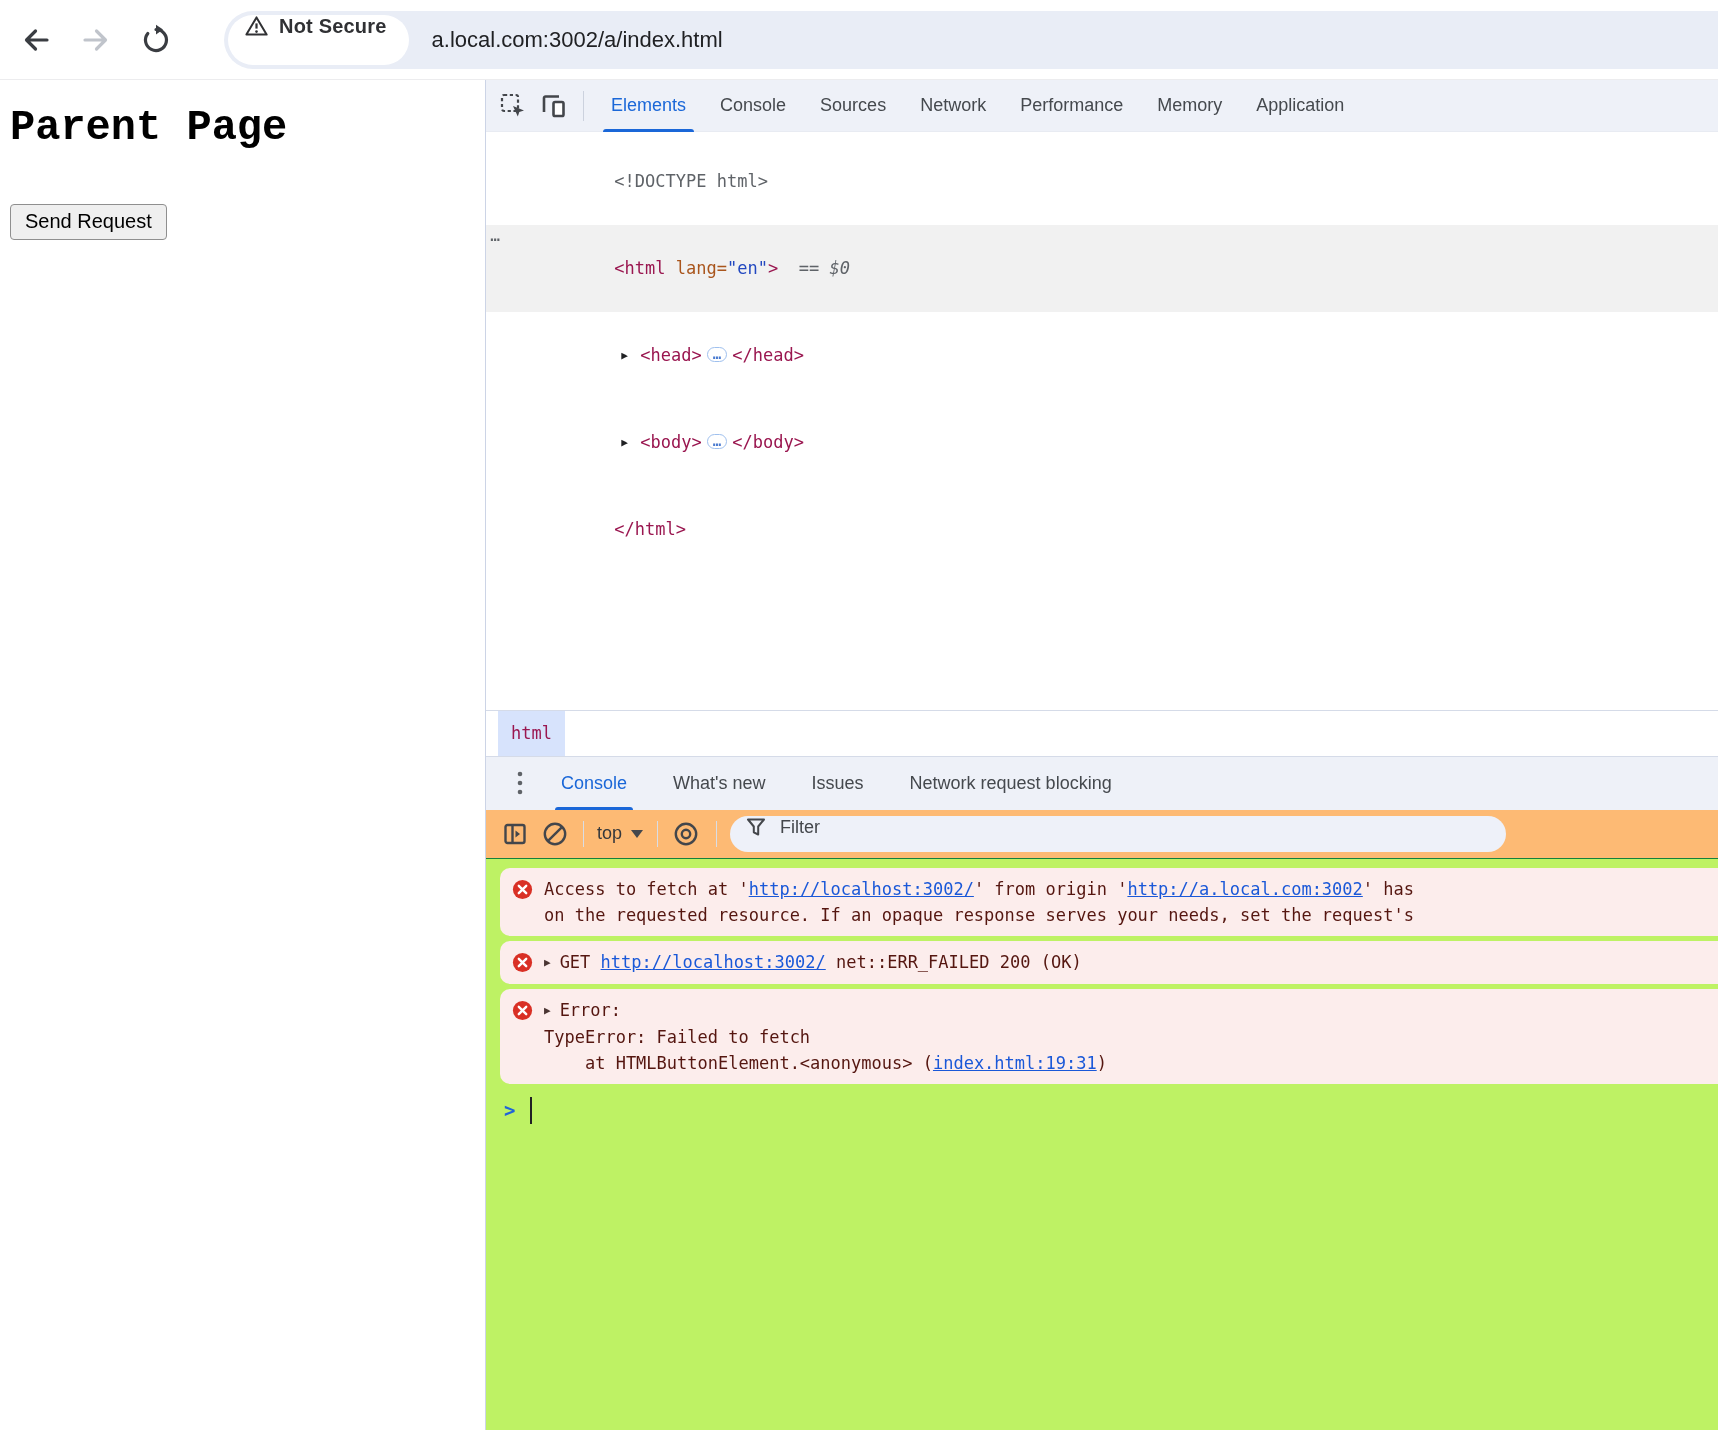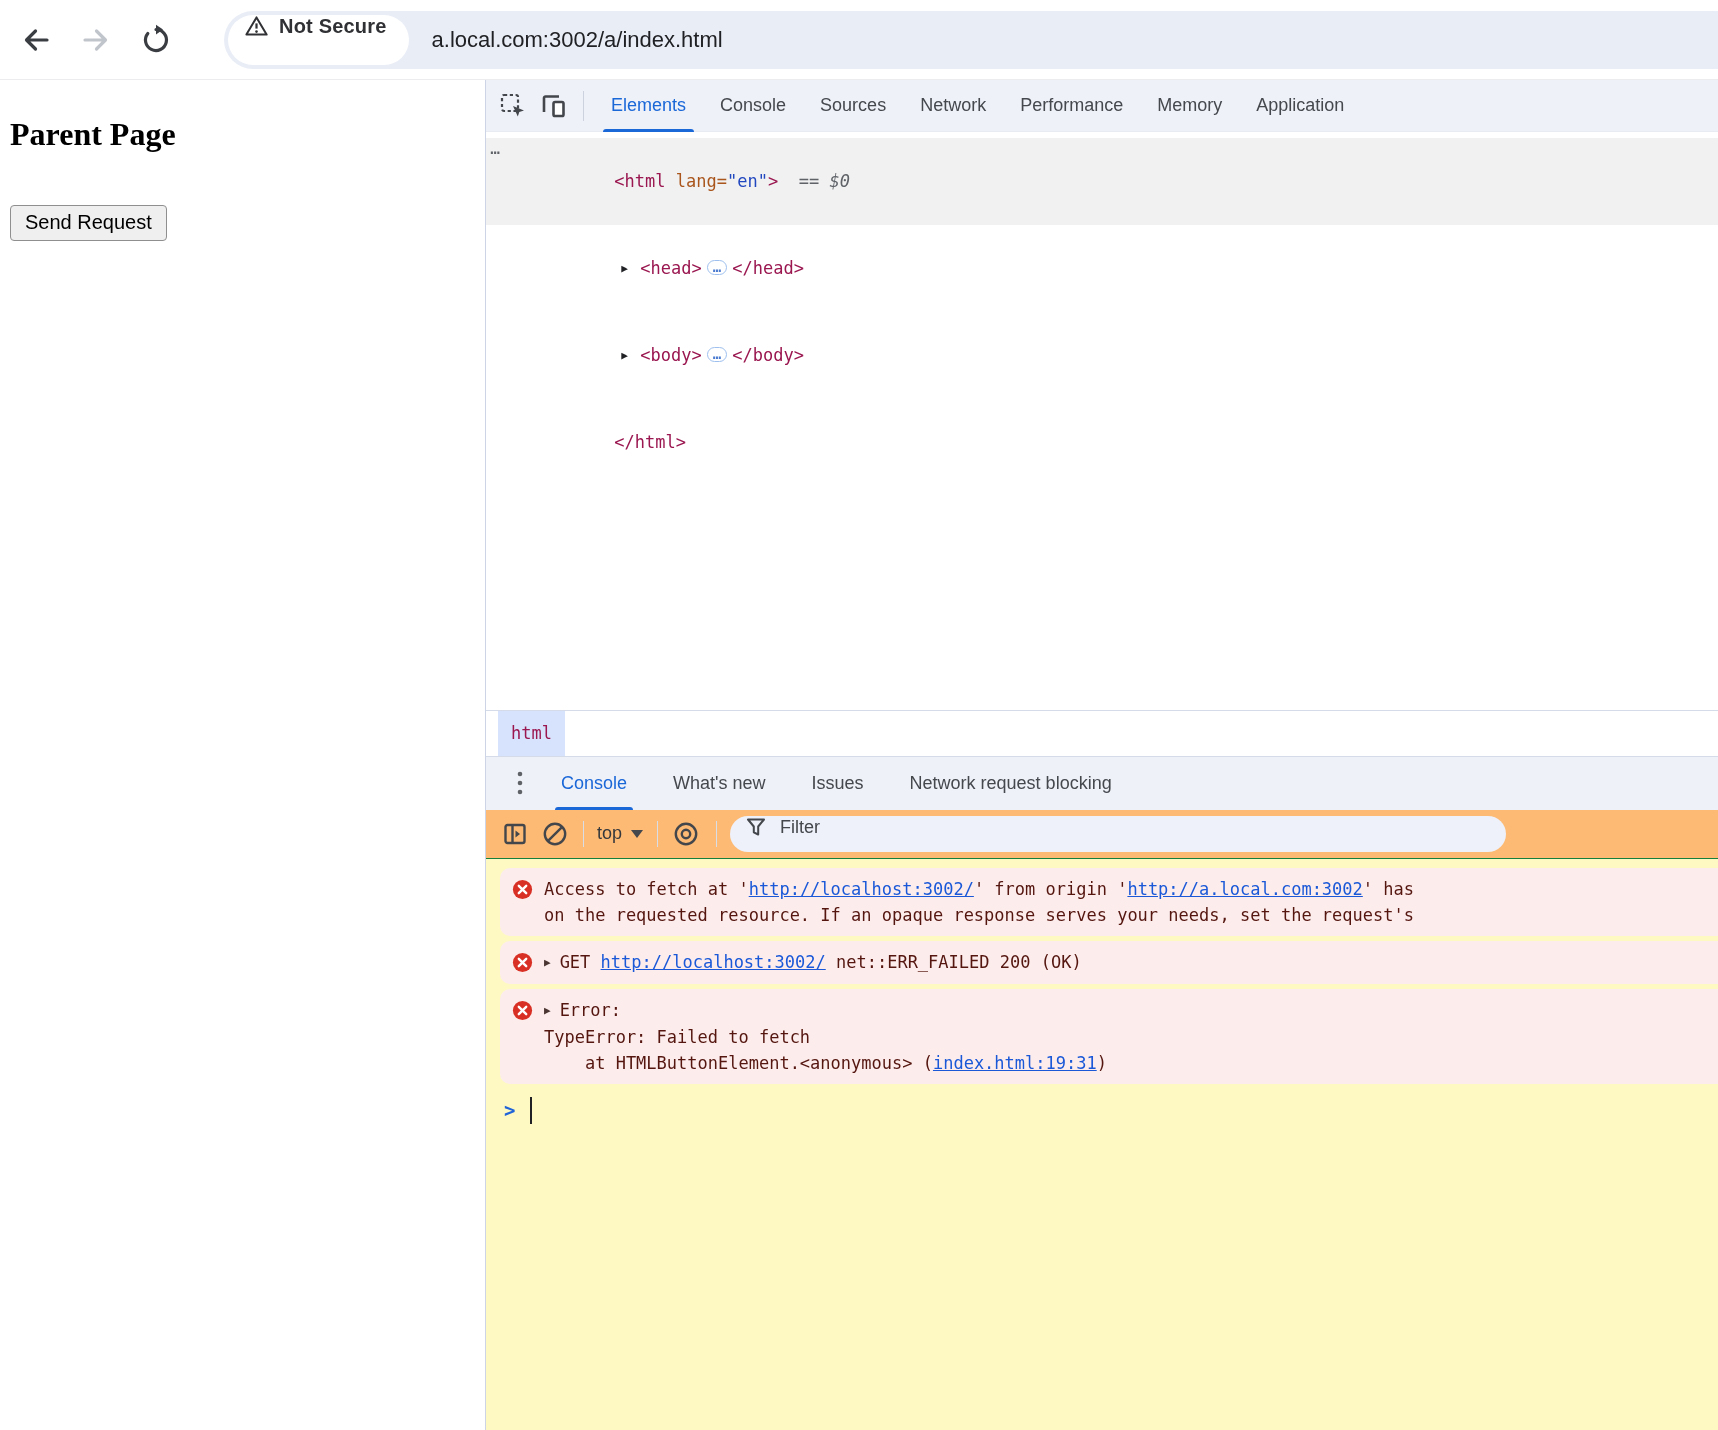--- a/index.html
+++ b/index.html
@@ -18,22 +18,22 @@
              padding-left:4px; }
   .sec-chip { height:50px; border-radius:25px; background:#fff; display:flex;
               align-items:flex-start; padding:0 22px 0 17px; gap:11px; }
   .sec-label { font-size:20px; font-weight:700; color:#303134; letter-spacing:.2px; }
   .url { margin-left:23px; font-size:22px; color:#202124; }
 
   
   .content { display:flex; height:1350px; }
   .webpage { width:486px; flex:none; border-right:1px solid #ccd4e6; background:#fff;
              padding-left:10px; }
-  .webpage h1 { font-family:Liberation Serif, serif; font-weight:bold; font-size:32px;
-                margin:36px 0 0 0; color:#000; }
+  .webpage h1 { font-family:Liberation Mono, monospace; font-weight:bold; font-size:42px;
+                margin:24px 0 0 0; color:#000; }
   .send-btn { margin-top:52px; margin-left:0; font-family:"Liberation Sans",sans-serif;
               font-size:20px; color:#000; background:#efefef; border:1px solid #8f8f8f;
               border-radius:4px; padding:5px 14px 6px; }
 
   
   .devtools { flex:1; min-width:0; display:flex; flex-direction:column; background:#fff; }
 
   .dt-tabbar { height:52px; flex:none; background:#eef1f8; display:flex; align-items:center;
                padding-left:14px; border-bottom:1px solid #e8ebf2; }
   .tb-icon { flex:none; display:flex; align-items:center; margin-right:14px; }
@@ -85,21 +85,21 @@
   .ctx { font-size:18px; color:#35383c; margin-right:9px; }
   .dd-caret { width:0; height:0; border-left:6px solid transparent; border-right:6px solid transparent;
               border-top:8px solid #44474c; margin-right:14px; }
   .filter-pill { width:776px; height:36px; background:#eef1f9; border-radius:18px;
                  display:flex; align-items:flex-start; padding:0 15px; gap:11px; flex:none; }
   .filter-input { border:none; outline:none; background:transparent; font-size:18px;
                   color:#35383c; width:600px; font-family:"Liberation Sans",sans-serif; }
   .filter-input::placeholder { color:#44474c; opacity:1; }
 
   
-  .console-msgs { flex:1; background:#fef9c3; overflow:hidden;
+  .console-msgs { flex:1; background:#bef264; overflow:hidden;
                   font-family:"DejaVu Sans Mono",monospace; font-size:17px; }
   .card { background:#fcedec; border-radius:10px; margin:5px 0 5px 14px; width:1780px;
           padding:8px 12px; display:flex; color:#551610; line-height:26px; }
   .card.first { margin-top:9px; }
   .err-icon { flex:none; margin:3px 11px 0 0; }
   .msg { white-space:pre; }
   .lnk { color:#1a58d8; text-decoration:underline; cursor:pointer; }
   .tri { display:inline-block; font-size:11px; color:#4a3532; margin-right:9px; vertical-align:2px; }
   .prompt-row { display:flex; align-items:center; margin:13px 0 0 18px; }
   .chev { color:#2064d8; font-weight:bold; font-size:19px;
@@ -183,20 +183,23 @@
           </div>
         <div class="dt-tab">
             <span>Memory</span>
           </div>
         <div class="dt-tab">
             <span>Application</span>
           </div>
       </div>
 
       <div class="dom-tree">
+        <div class="trow">
+          <span class="gray">&lt;!DOCTYPE html&gt;</span>
+        </div>
         <div class="trow sel">
           <span class="more-marker gray">⋯</span><span class="tag">&lt;html</span><span> </span><span class="attr">lang</span><span class="attr">=</span><span class="val">"en"</span><span class="tag">&gt;</span><span class="gray">  </span><span class="gray">==</span><span> </span><span class="gray it">$0</span>
         </div>
         <div class="trow">
           <span class="arrow">▶</span><span class="tag">&lt;head&gt;</span><span class="bubble">…</span><span class="tag">&lt;/head&gt;</span>
         </div>
         <div class="trow">
           <span class="arrow">▶</span><span class="tag">&lt;body&gt;</span><span class="bubble">…</span><span class="tag">&lt;/body&gt;</span>
         </div>
         <div class="trow">

